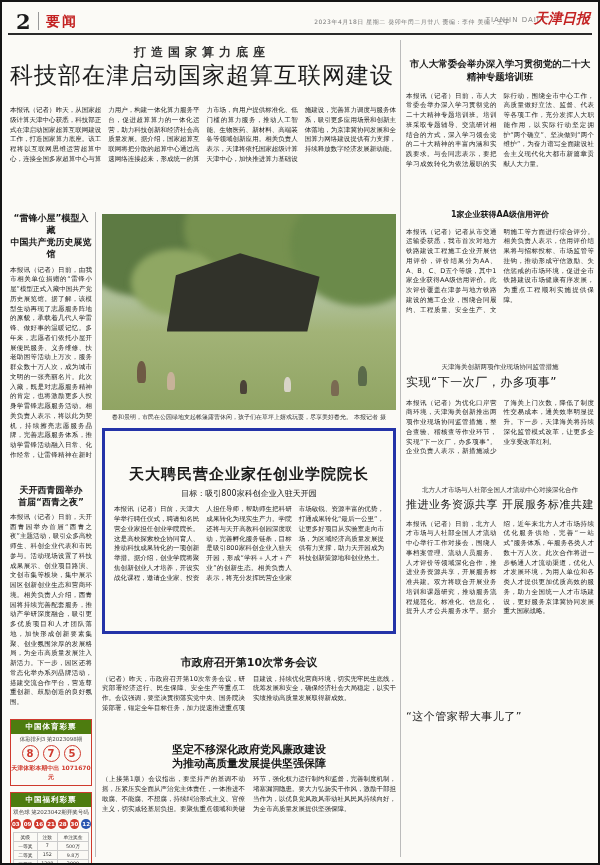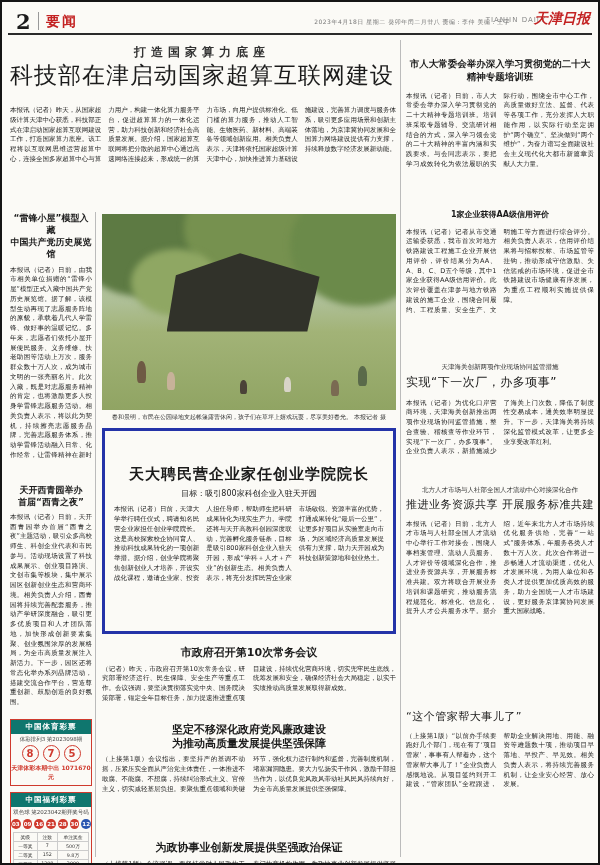--- a/index.html
+++ b/index.html
@@ -25,21 +25,21 @@
   
   .vrule-l{position:absolute;left:93px;top:210px;width:1px;bottom:6px;background:#bbb;}
   .vrule-r{position:absolute;left:398px;top:38px;width:1px;bottom:6px;background:#bbb;}
   
   .left-strip{position:absolute;left:8px;top:206px;width:82px;}
   .lh{font-size:9px;font-weight:bold;text-align:center;line-height:1.35;margin:4px 0 5px;}
   .ltext{height:214px;overflow:hidden;column-count:1;}
   .ltext2{height:200px;overflow:hidden;}
   
   .lotto{border:1px solid #cf3a2e;margin-top:6px;}
-  .lotto-hd{background:#0f766e;color:#fff;font-size:7.5px;font-weight:bold;text-align:center;
+  .lotto-hd{background:#4d7c0f;color:#fff;font-size:7.5px;font-weight:bold;text-align:center;
             padding:2px 0;letter-spacing:1px;}
   .lotto-line{font-size:5.5px;text-align:center;color:#444;margin:2px 1px;}
   .lotto-nums{display:flex;justify-content:center;gap:4px;margin:2px 0;}
   .bignum{width:15px;height:15px;border:1.5px solid #cf3a2e;border-radius:50%;color:#cf3a2e;
           font-size:10px;font-weight:bold;display:flex;align-items:center;justify-content:center;}
   .prize{font-size:6px;color:#cf3a2e;font-weight:bold;text-align:center;margin:1px 0 3px;}
   .balls{display:flex;justify-content:center;gap:2px;margin:3px 0;}
   .ball{width:10px;height:10px;border-radius:50%;background:#cf3a2e;color:#fff;font-size:5.5px;
         display:flex;align-items:center;justify-content:center;font-weight:bold;}
   .ball.blue{background:#2a56b0;}
@@ -51,21 +51,21 @@
          background:linear-gradient(#c6d2bc 0%,#aebf96 45%,#a2b377 60%,#90a463 100%);}
   .blob{position:absolute;border-radius:50%;filter:blur(3px);}
   .tent{position:absolute;left:22%;top:20%;width:52%;height:40%;background:#31322a;
         clip-path:polygon(0 100%,6% 28%,48% 0,100% 30%,92% 100%);}
   .fig{position:absolute;border-radius:45% 45% 25% 25%;}
   .caption{margin-top:3px;font-size:6px;color:#333;text-align:center;line-height:1.4;padding:0 10px;}
   .bluebox{margin-top:7px;border:3px solid #2433a8;padding:7px 9px 8px;}
   .f-head{font-size:15px;font-weight:bold;text-align:center;letter-spacing:1px;margin-top:27px;}
   .f-sub{font-size:8px;text-align:center;margin:4px 0 6px;color:#222;}
   .f-body{height:118px;overflow:hidden;column-count:3;column-gap:7px;}
-  .c-art{margin-top:12px;}
+  .c-art{margin-top:22px;}
   .c-head{font-size:11px;font-weight:bold;text-align:center;line-height:1.3;}
   .c-body{margin-top:4px;overflow:hidden;column-count:2;column-gap:8px;}
   
   .right{position:absolute;left:404px;top:56px;width:188px;}
   .r-head{font-size:9.5px;font-weight:bold;text-align:center;line-height:1.35;}
   .r-sub{font-size:8px;font-weight:bold;text-align:center;margin-top:2px;}
   .r-kicker{font-size:6.5px;text-align:center;color:#333;margin-bottom:2px;}
   .r-head-big{font-size:12px;font-weight:normal;text-align:left;letter-spacing:.5px;}
   .r-body{margin-top:8px;margin-bottom:7px;overflow:hidden;column-count:2;column-gap:7px;}
 </style>
@@ -201,16 +201,15 @@
 
     <div class="r-kicker">天津海关创新两项作业现场协同监管措施</div>
     <div class="r-head-big">实现“下一次厂，办多项事”</div>
     <div class="r-body bodytext" style="height:80px;">本报讯（记者）为优化口岸营商环境，天津海关创新推出两项作业现场协同监管措施，整合查验、稽核查等作业环节，实现“下一次厂，办多项事”。企业负责人表示，新措施减少了海关上门次数，降低了制度性交易成本，通关效率明显提升。下一步，天津海关将持续深化监管模式改革，让更多企业享受改革红利。</div>
 
     <div class="r-kicker">北方人才市场与人社部全国人才流动中心对接深化合作</div>
     <div class="r-head-big" style="font-size:11px;">推进业务资源共享 开展服务标准共建</div>
     <div class="r-body bodytext" style="height:182px;">本报讯（记者）日前，北方人才市场与人社部全国人才流动中心举行工作对接会，围绕人事档案管理、流动人员服务、人才评价等领域深化合作，推进业务资源共享，开展服务标准共建。双方将联合开展业务培训和课题研究，推动服务流程规范化、标准化、信息化，提升人才公共服务水平。据介绍，近年来北方人才市场持续优化服务供给，完善“一站式”服务体系，年服务各类人才数十万人次。此次合作将进一步畅通人才流动渠道，优化人才发展环境，为用人单位和各类人才提供更加优质高效的服务，助力全国统一人才市场建设，更好服务京津冀协同发展重大国家战略。</div>
 
     <div class="r-head-big" style="font-size:11px;">“这个管家帮大事儿了”</div>
-    <div class="r-body bodytext" style="height:96px;">（上接第1版）“以前办手续要跑好几个部门，现在有了‘项目管家’，事事有人帮着办，这个管家帮大事儿了！”企业负责人感慨地说。从项目签约到开工建设，“管家团队”全程跟进，帮助企业解决用地、用能、融资等难题数十项，推动项目早落地、早投产、早见效。相关负责人表示，将持续完善服务机制，让企业安心经营、放心发展。</div>
   </div>
 
 </div>
 
 </body></html>

